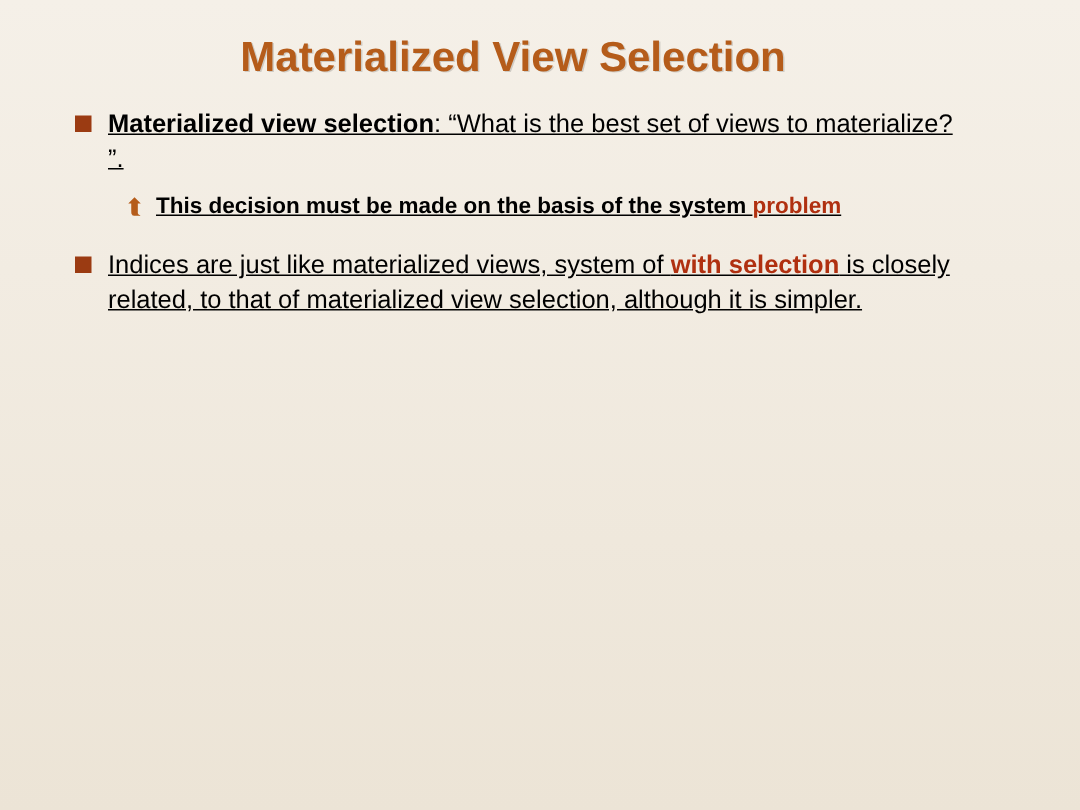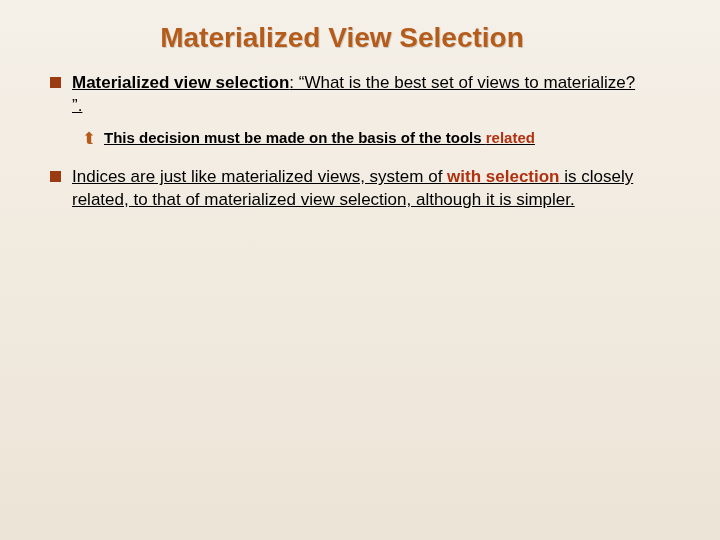--- a/index.html
+++ b/index.html
@@ -85,21 +85,21 @@
 <div class="slide">
 
   <h1 class="title">Materialized View Selection</h1>
 
   <ul class="level1">
 
     <li>
       <span class="bold">Materialized view selection</span><span>: “What is the best set of views to materialize? ”.</span>
       <ul class="level2">
         <li>
-          <span>This decision must be made on the basis of the tools </span><span class="emph-red">related</span>
+          <span>This decision must be made on the basis of the system </span><span class="emph-red">problem</span>
         </li>
       </ul>
     </li>
 
     <li>
       <span>Indices are just like materialized views, system of </span><span class="emph-red">with selection</span><span> is closely related, to that of materialized view selection, although it is simpler.</span>
     </li>
 
 
   </ul>

